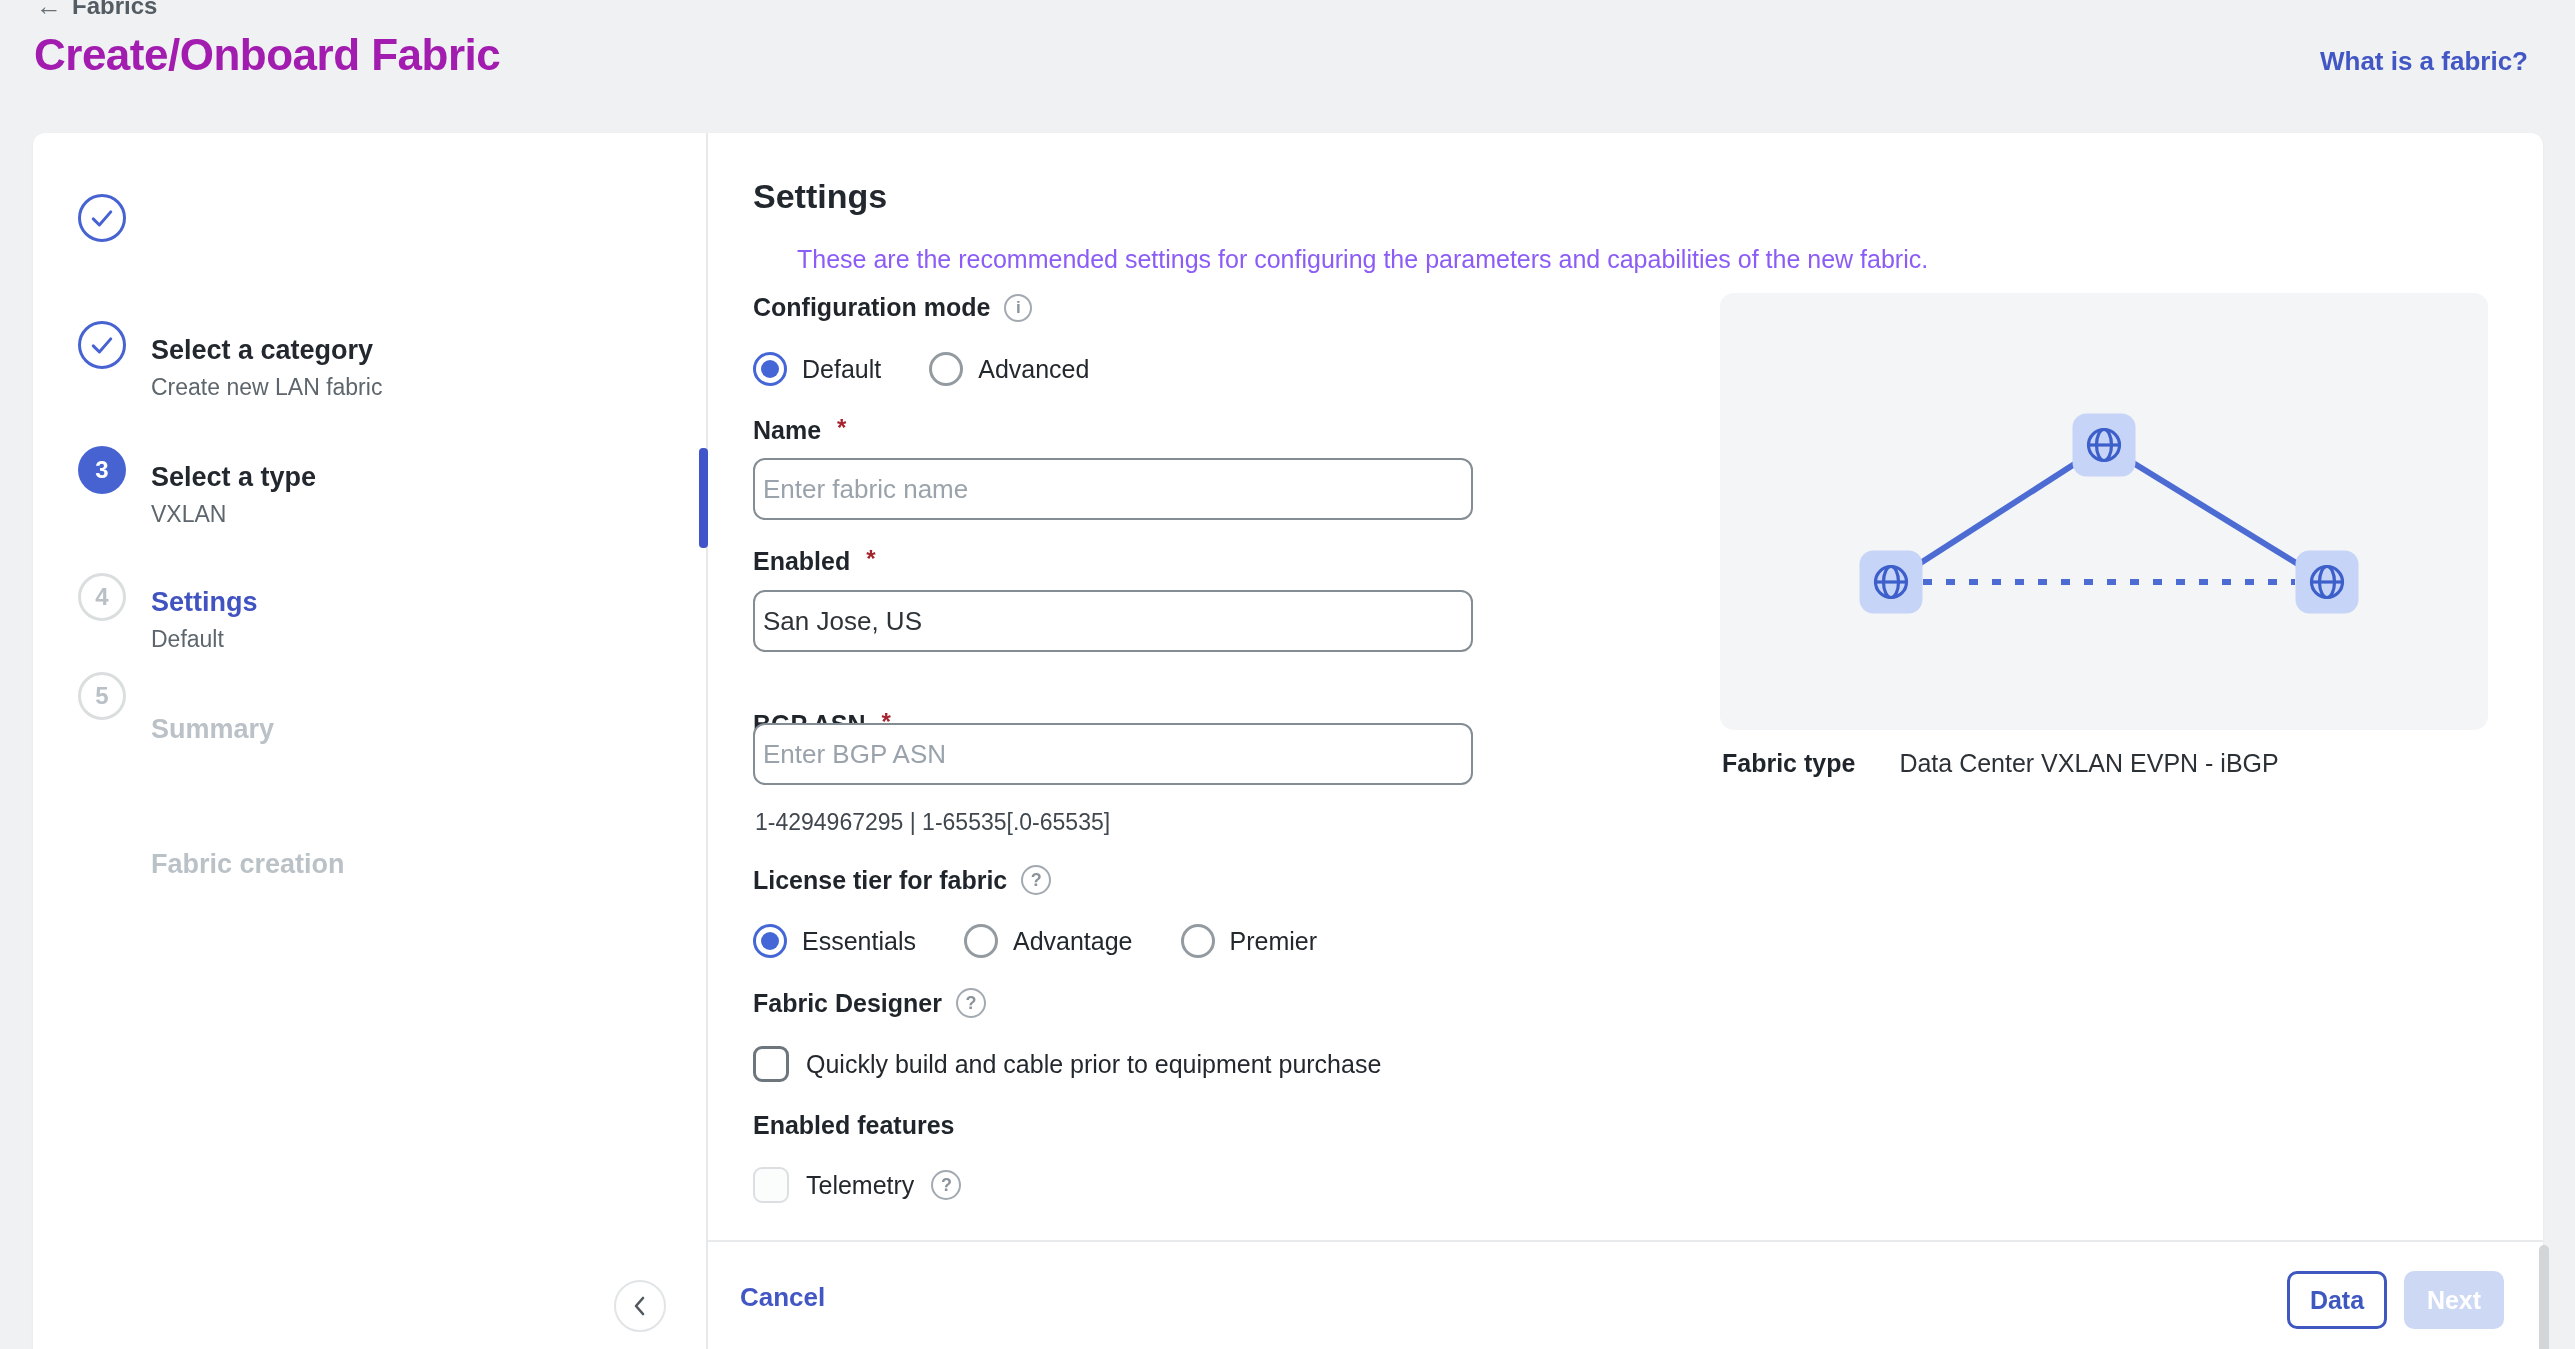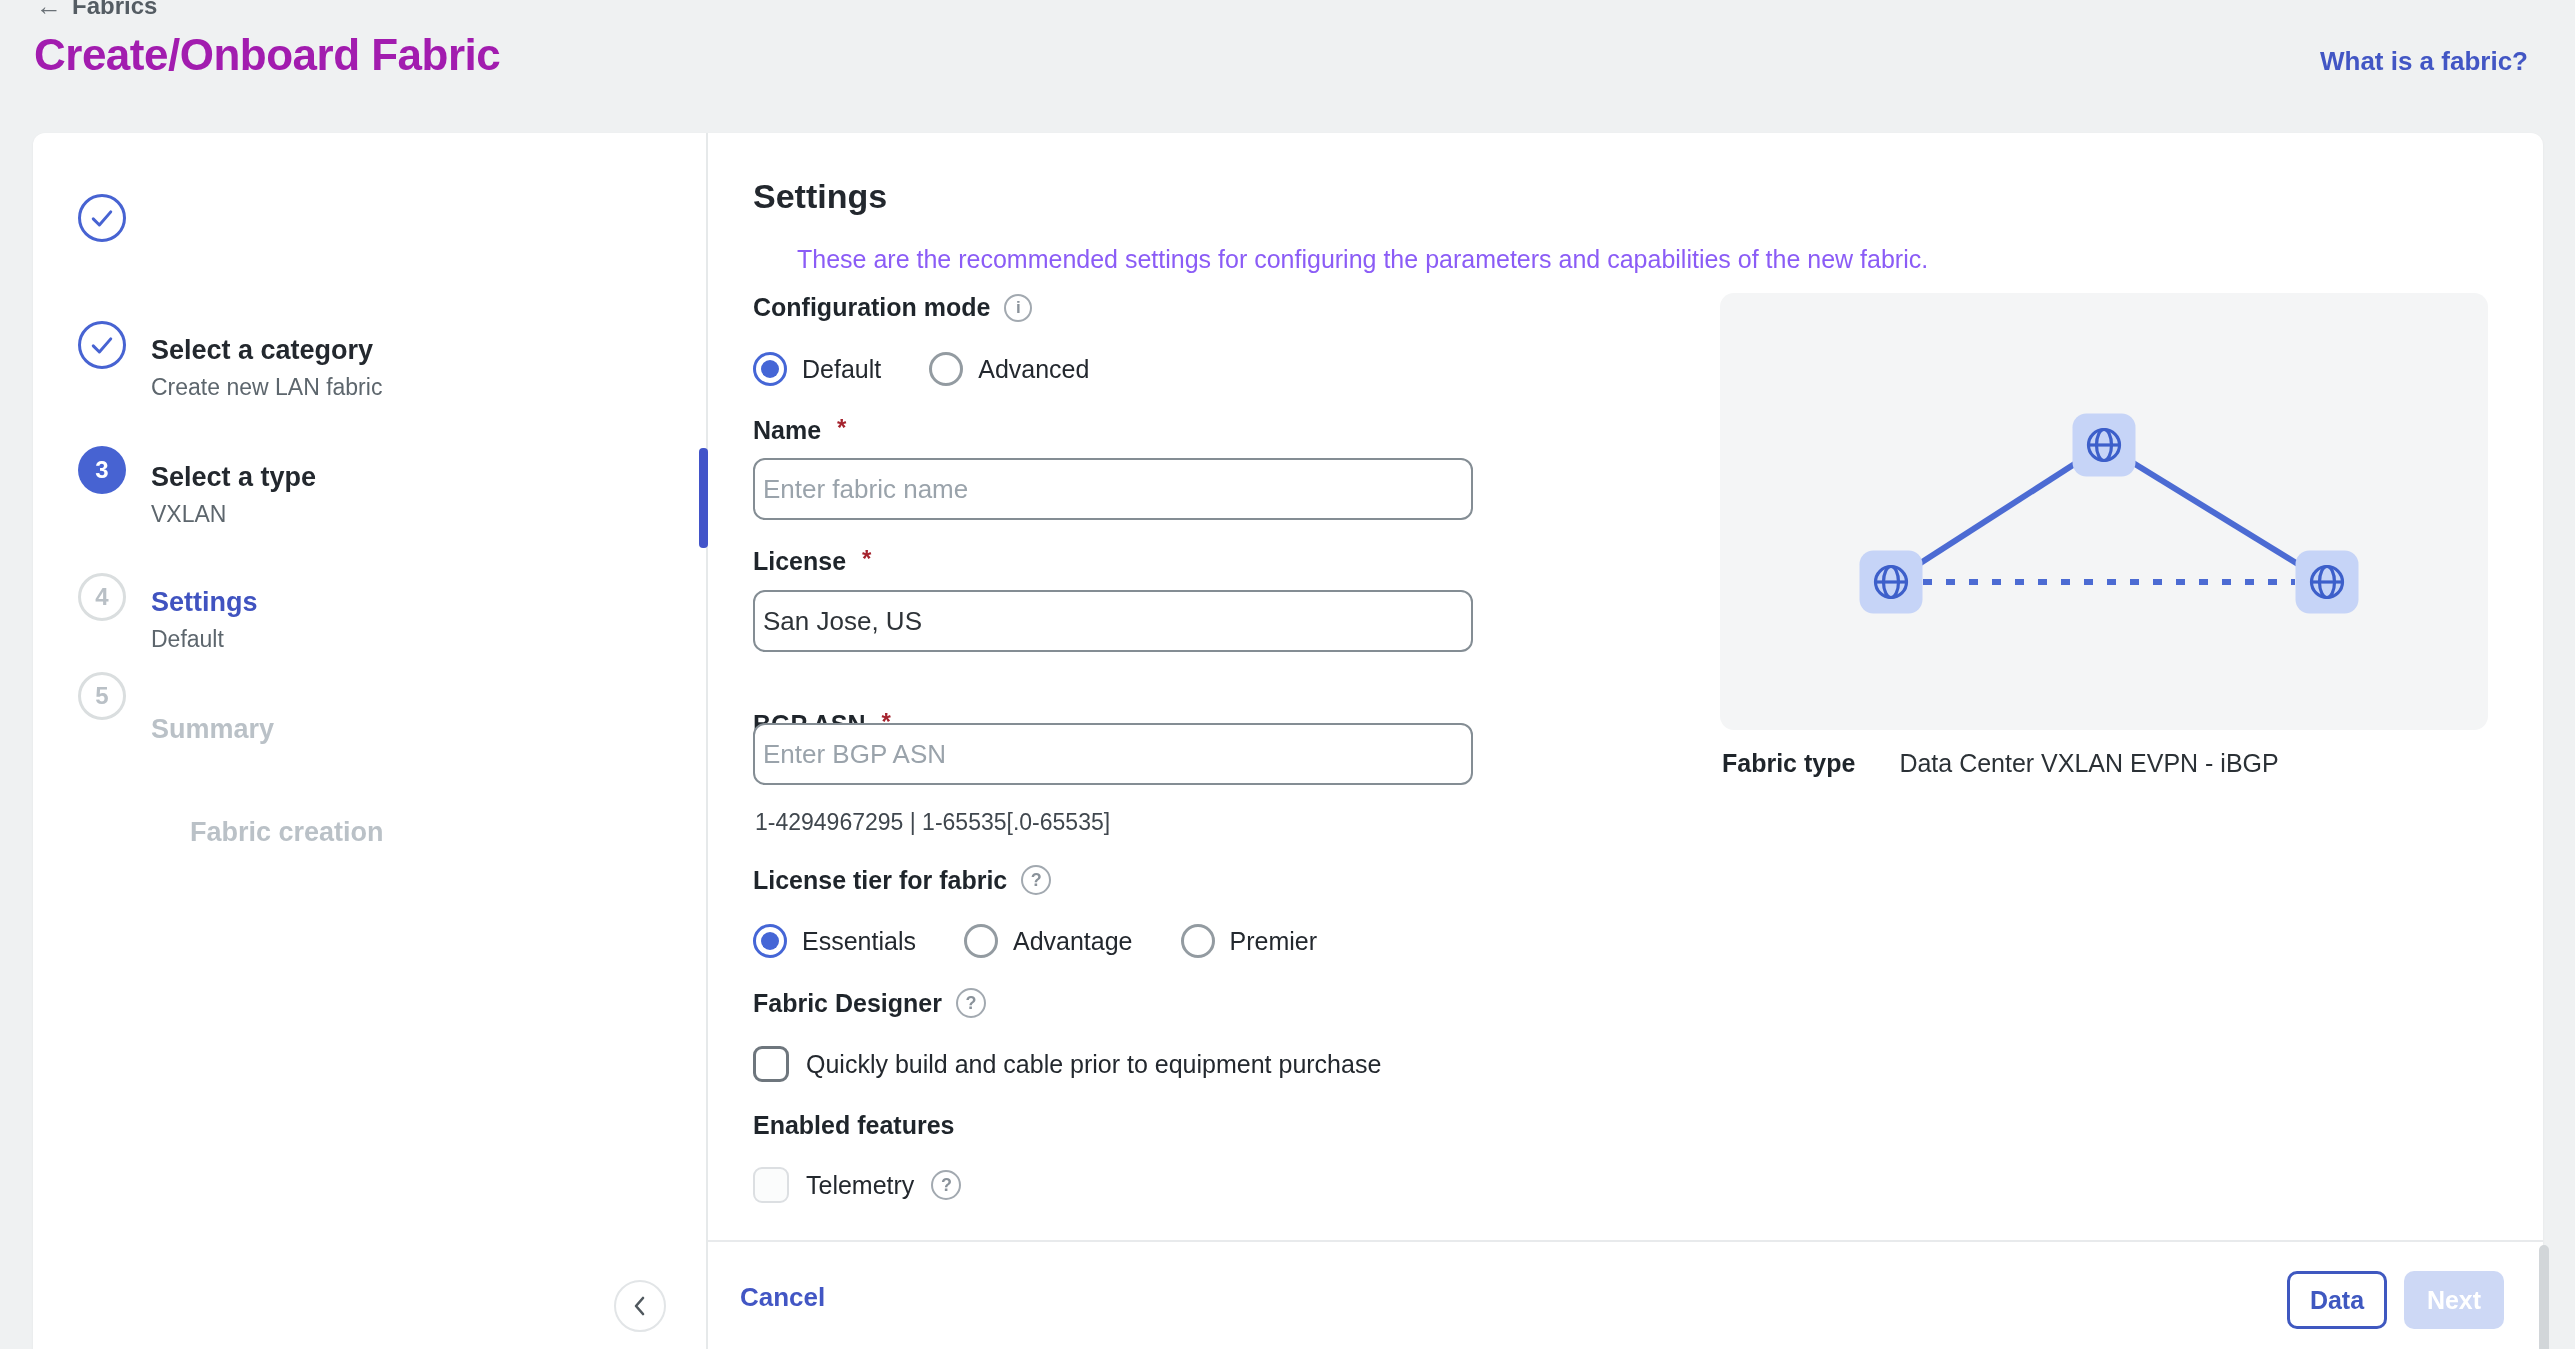--- a/index.html
+++ b/index.html
@@ -128,21 +128,21 @@
         <div class="st-sub" style="top:493px;">Default</div>
       </div>
 
       <div>
         <div class="step-circle upcoming" style="top:440px;">4</div>
         <div class="st-title upcoming" style="top:581px;">Summary</div>
       </div>
 
       <div>
         <div class="step-circle upcoming" style="top:539px;">5</div>
-        <div class="st-title upcoming" style="top:684px;margin-left:39px;">Fabric creation</div>
+        <div class="st-title upcoming" style="top:716px;">Fabric creation</div>
       </div>
     </div>
 
     <div>
       <div class="h2">Settings</div>
       <div class="desc">These are the recommended settings for configuring the parameters and capabilities of the new fabric.</div>
 
       <div class="label-row" style="top:160px;text-align:center;">
         <span class="f-label">Configuration mode</span>
         <span class="circ-icon" style="width:28px;height:28px;font-size:17px;">i</span>
@@ -158,21 +158,21 @@
         </span>
       </div>
 
       <div class="label-row" style="top:283px;">
         <span class="f-label">Name</span>
           <span class="req">*</span>
       </div>
       <input class="text-input" style="top: 325px;" type="text" placeholder="Enter fabric name">
 
       <div class="label-row" style="top:414px;">
-        <span class="f-label">License</span>
+        <span class="f-label">Enabled</span>
           <span class="req">*</span>
       </div>
       <input class="text-input" style="top: 457px;" type="text" value="San Jose, US">
 
       <div class="label-row" style="top:577px;">
         <span class="f-label">BGP ASN</span>
           <span class="req">*</span>
       </div>
       <input class="text-input" style="top: 590px;" type="text" placeholder="Enter BGP ASN">
       <div class="helper">1-4294967295 | 1-65535[.0-65535]</div>

